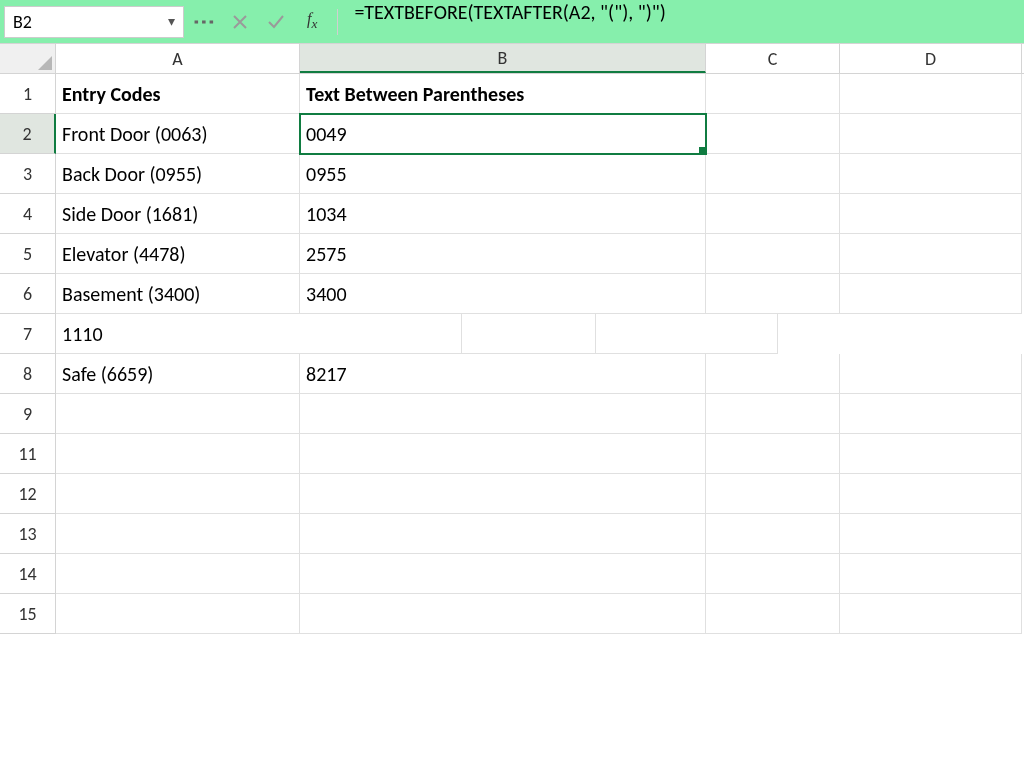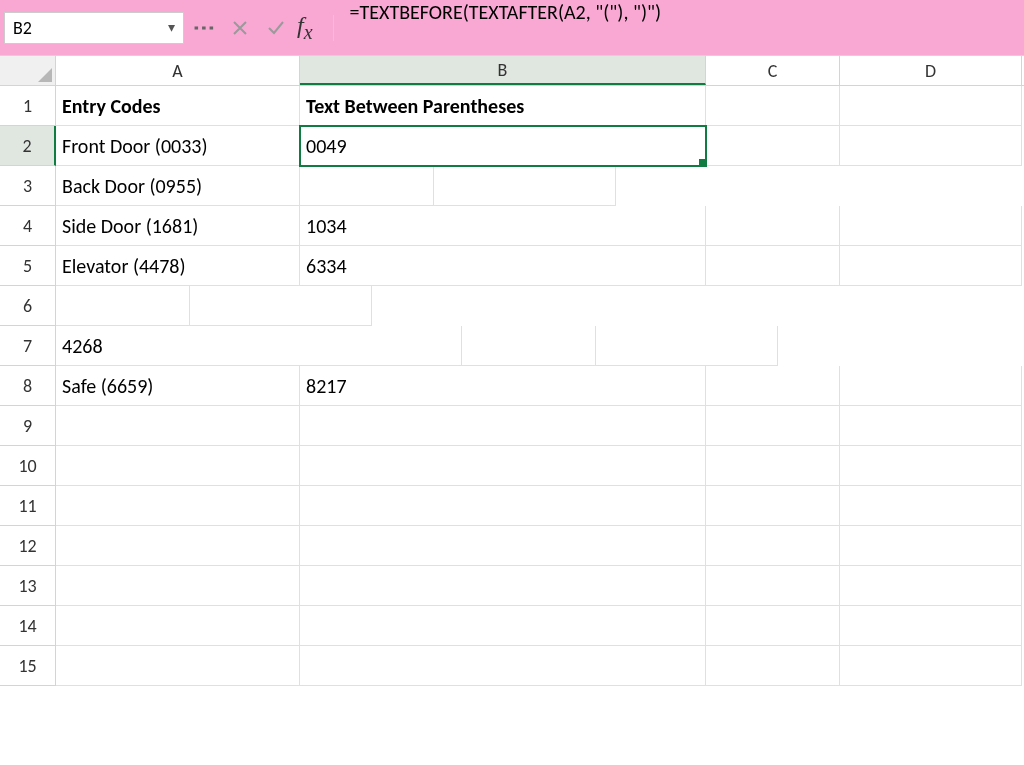--- a/index.html
+++ b/index.html
@@ -10,23 +10,23 @@
     body {
       font-family: Calibri, "Segoe UI", Arial, sans-serif;
       font-size: 20px;
       background: #fff;
       color: #000;
       overflow: hidden;
     }
     .formula-bar {
       display: flex;
       align-items: center;
-      height: 56px;
+      height: 44px;
       border-bottom: 1px solid #d4d4d4;
-      background: #f9a8d4;
+      background: #86efac;
       padding: 0 4px;
       gap: 6px;
     }
     .name-box {
       display: flex;
       align-items: center;
       border: 1px solid #ccc;
       height: 32px;
       min-width: 180px;
       padding: 0 8px;
@@ -61,23 +61,24 @@
       height: 30px;
       display: flex;
       align-items: center;
       justify-content: center;
       color: #9a9a9a;
       font-size: 22px;
     }
     .fb-fx {
       font-style: italic;
       font-family: "Times New Roman", serif;
-      font-size: 24px;
+      font-size: 16px;
       color: #333;
       margin-right: 8px;
+      margin-left: 10px;
     }
     .formula-input {
       flex: 1;
       font-size: 20px;
       border: none;
       outline: none;
       color: #000;
       height: 100%;
       padding-left: 4px;
     }
@@ -211,85 +212,81 @@
   <div class="row">
     <div class="row-h">1</div>
     <div class="cell bold w-A">Entry Codes</div>
     <div class="cell bold w-B">Text Between Parentheses</div>
     <div class="cell w-C"></div>
     <div class="cell w-D"></div>
   </div>
 
   <div class="row">
     <div class="row-h active">2</div>
-    <div class="cell w-A">Front Door (0033)</div>
+    <div class="cell w-A">Front Door (0063)</div>
     <div class="cell w-B selected-cell">0049</div>
     <div class="cell w-C"></div>
     <div class="cell w-D"></div>
   </div>
 
   <div class="row">
     <div class="row-h">3</div>
     <div class="cell w-A">Back Door (0955)</div>
+    <div class="cell w-B">0955</div>
     <div class="cell w-C"></div>
     <div class="cell w-D"></div>
   </div>
 
   <div class="row">
     <div class="row-h">4</div>
     <div class="cell w-A">Side Door (1681)</div>
     <div class="cell w-B">1034</div>
     <div class="cell w-C"></div>
     <div class="cell w-D"></div>
   </div>
 
   <div class="row">
     <div class="row-h">5</div>
     <div class="cell w-A">Elevator (4478)</div>
-    <div class="cell w-B">6334</div>
+    <div class="cell w-B">2575</div>
     <div class="cell w-C"></div>
     <div class="cell w-D"></div>
   </div>
 
   <div class="row">
     <div class="row-h">6</div>
+    <div class="cell w-A">Basement (3400)</div>
+    <div class="cell w-B">3400</div>
     <div class="cell w-C"></div>
     <div class="cell w-D"></div>
   </div>
 
   <div class="row">
     <div class="row-h">7</div>
-    <div class="cell w-B">4268</div>
+    <div class="cell w-B">1110</div>
     <div class="cell w-C"></div>
     <div class="cell w-D"></div>
   </div>
 
   <div class="row">
     <div class="row-h">8</div>
     <div class="cell w-A">Safe (6659)</div>
     <div class="cell w-B">8217</div>
     <div class="cell w-C"></div>
     <div class="cell w-D"></div>
   </div>
 
   <div class="row">
     <div class="row-h">9</div>
     <div class="cell w-A"></div>
     <div class="cell w-B"></div>
     <div class="cell w-C"></div>
     <div class="cell w-D"></div>
   </div>
 
-  <div class="row">
-    <div class="row-h">10</div>
-    <div class="cell w-A"></div>
-    <div class="cell w-B"></div>
-    <div class="cell w-C"></div>
-    <div class="cell w-D"></div>
-  </div>
 
   <div class="row">
     <div class="row-h">11</div>
     <div class="cell w-A"></div>
     <div class="cell w-B"></div>
     <div class="cell w-C"></div>
     <div class="cell w-D"></div>
   </div>
 
   <div class="row">

